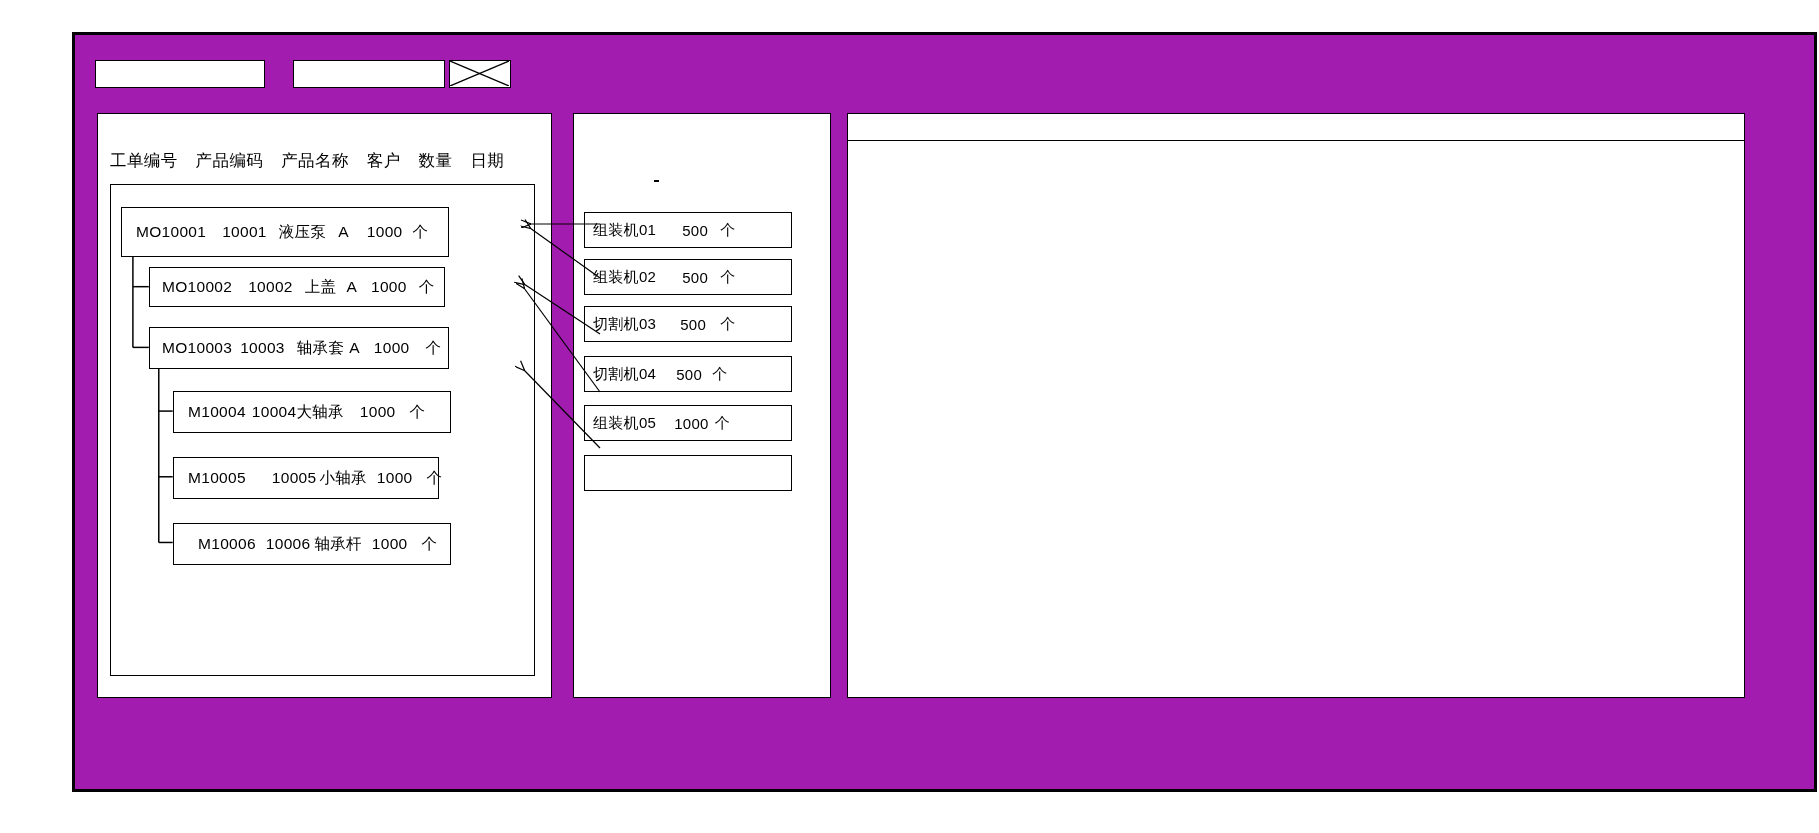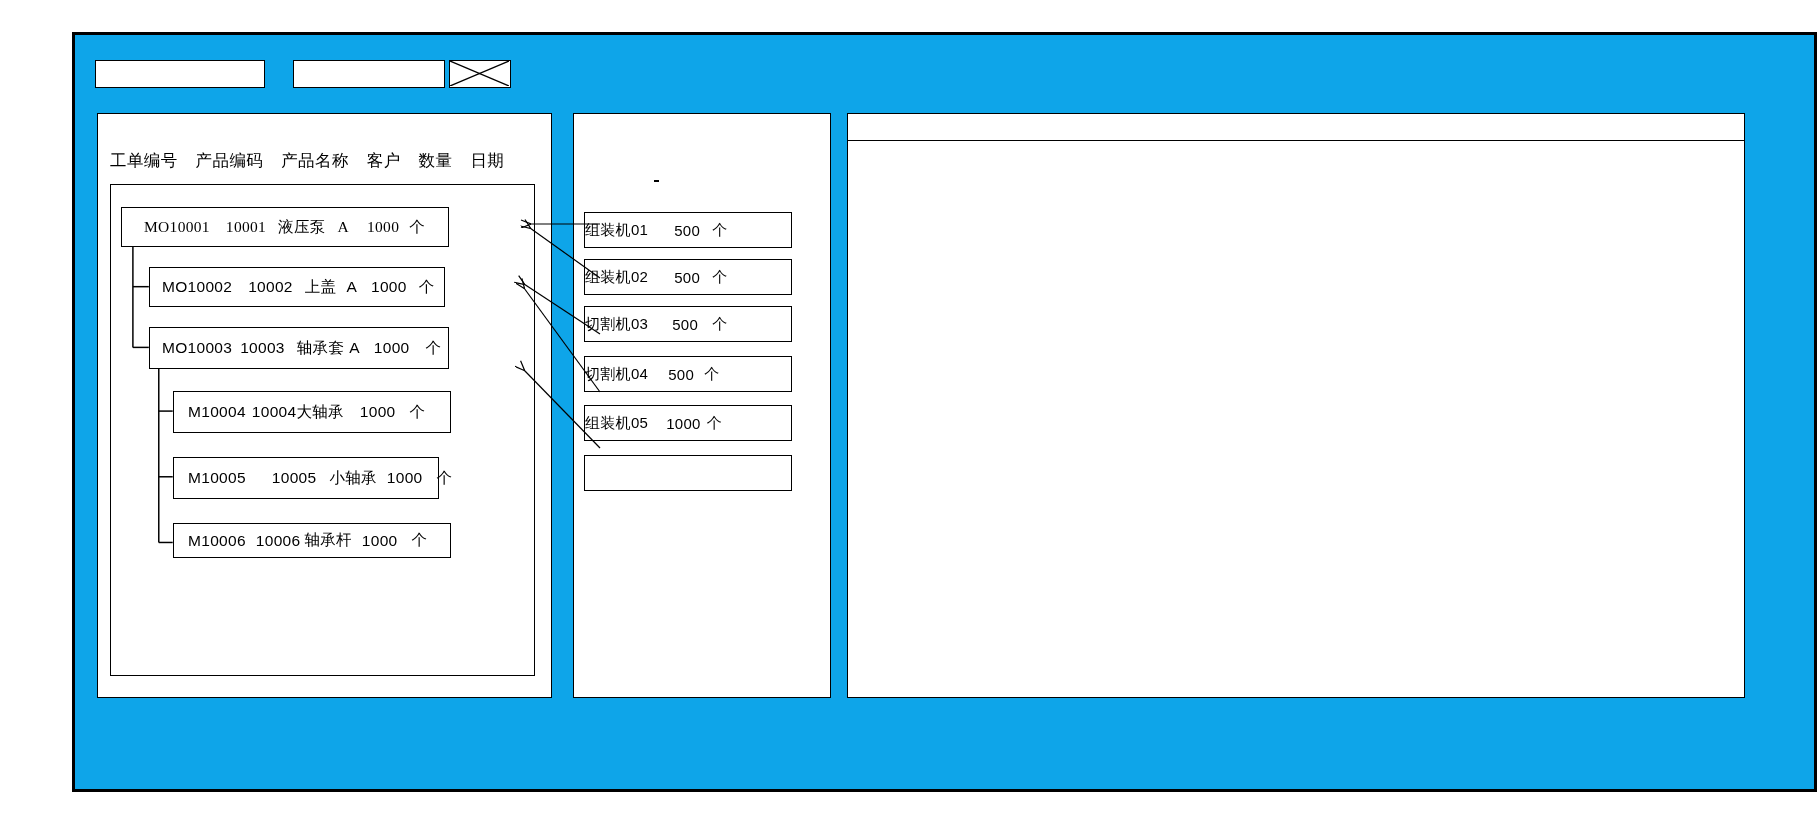--- a/index.html
+++ b/index.html
@@ -17,21 +17,21 @@
 
   
   #app-window {
     position: absolute;
     left: 72px;
     top: 32px;
     width: 1745px;
     height: 760px;
     border: 3px solid #000000;
     box-sizing: border-box;
-    background: #0ea5e9;
+    background: #a21caf;
   }
 
   
   #toolbar {
     position: absolute;
     left: 20px;
     top: 25px;
     width: 1700px;
     height: 40px;
   }
@@ -102,26 +102,26 @@
     font-size: 15.5px;
     color: #000000;
     display: flex;
     align-items: center;
     white-space: nowrap;
     letter-spacing: 0.3px;
   }
   .tree-row .cell { display: inline-block; }
 
   
-  #tree-row-0 { left: 10px;  top: 22px;  width: 328px; height: 40px; padding-left: 22px; font-family: Liberation Serif, serif; }
+  #tree-row-0 { left: 10px;  top: 22px;  width: 328px; height: 50px; padding-left: 14px; }
   #tree-row-1 { left: 38px;  top: 82px;  width: 296px; height: 40px; padding-left: 12px; }
   #tree-row-2 { left: 38px;  top: 142px; width: 300px; height: 42px; padding-left: 12px; }
   #tree-row-3 { left: 62px;  top: 206px; width: 278px; height: 42px; padding-left: 14px; }
   #tree-row-4 { left: 62px;  top: 272px; width: 266px; height: 42px; padding-left: 14px; }
-  #tree-row-5 { left: 62px;  top: 338px; width: 278px; height: 35px; padding-left: 14px; }
+  #tree-row-5 { left: 62px;  top: 338px; width: 278px; height: 42px; padding-left: 24px; }
 
   
   #tree-connectors {
     position: absolute;
     left: 0; top: 0;
     width: 100%; height: 100%;
     pointer-events: none;
   }
 
   
@@ -130,20 +130,21 @@
     left: 10px;
     width: 208px;
     height: 36px;
     border: 1.6px solid #000000;
     box-sizing: border-box;
     background: #ffffff;
     font-size: 15px;
     color: #000000;
     display: flex;
     align-items: center;
+    padding-left: 8px;
     white-space: nowrap;
     letter-spacing: 0.3px;
   }
   .machine-card .cell { display: inline-block; }
   #machine-card-0 { top: 98px; }
   #machine-card-1 { top: 145px; }
   #machine-card-2 { top: 192px; }
   #machine-card-3 { top: 242px; }
   #machine-card-4 { top: 291px; }
   #machine-card-5 { top: 341px; }
@@ -265,21 +266,21 @@
         <span class="cell">M10004</span>
         <span class="cell" style="margin-left:6px">10004</span>
         <span class="cell" style="">大轴承</span>
         <span class="cell" style="margin-left:16px">1000</span>
         <span class="cell" style="margin-left:14px">个</span>
       </div>
 
       <div class="tree-row" id="tree-row-4">
         <span class="cell">M10005</span>
         <span class="cell" style="margin-left:26px">10005</span>
-        <span class="cell" style="margin-left:13px">小轴承</span>
+        <span class="cell" style="margin-left:3px">小轴承</span>
         <span class="cell" style="margin-left:10px">1000</span>
         <span class="cell" style="margin-left:14px">个</span>
       </div>
 
       <div class="tree-row" id="tree-row-5">
         <span class="cell">M10006</span>
         <span class="cell" style="margin-left:10px">10006</span>
         <span class="cell" style="margin-left:4px">轴承杆</span>
         <span class="cell" style="margin-left:10px">1000</span>
         <span class="cell" style="margin-left:14px">个</span>

